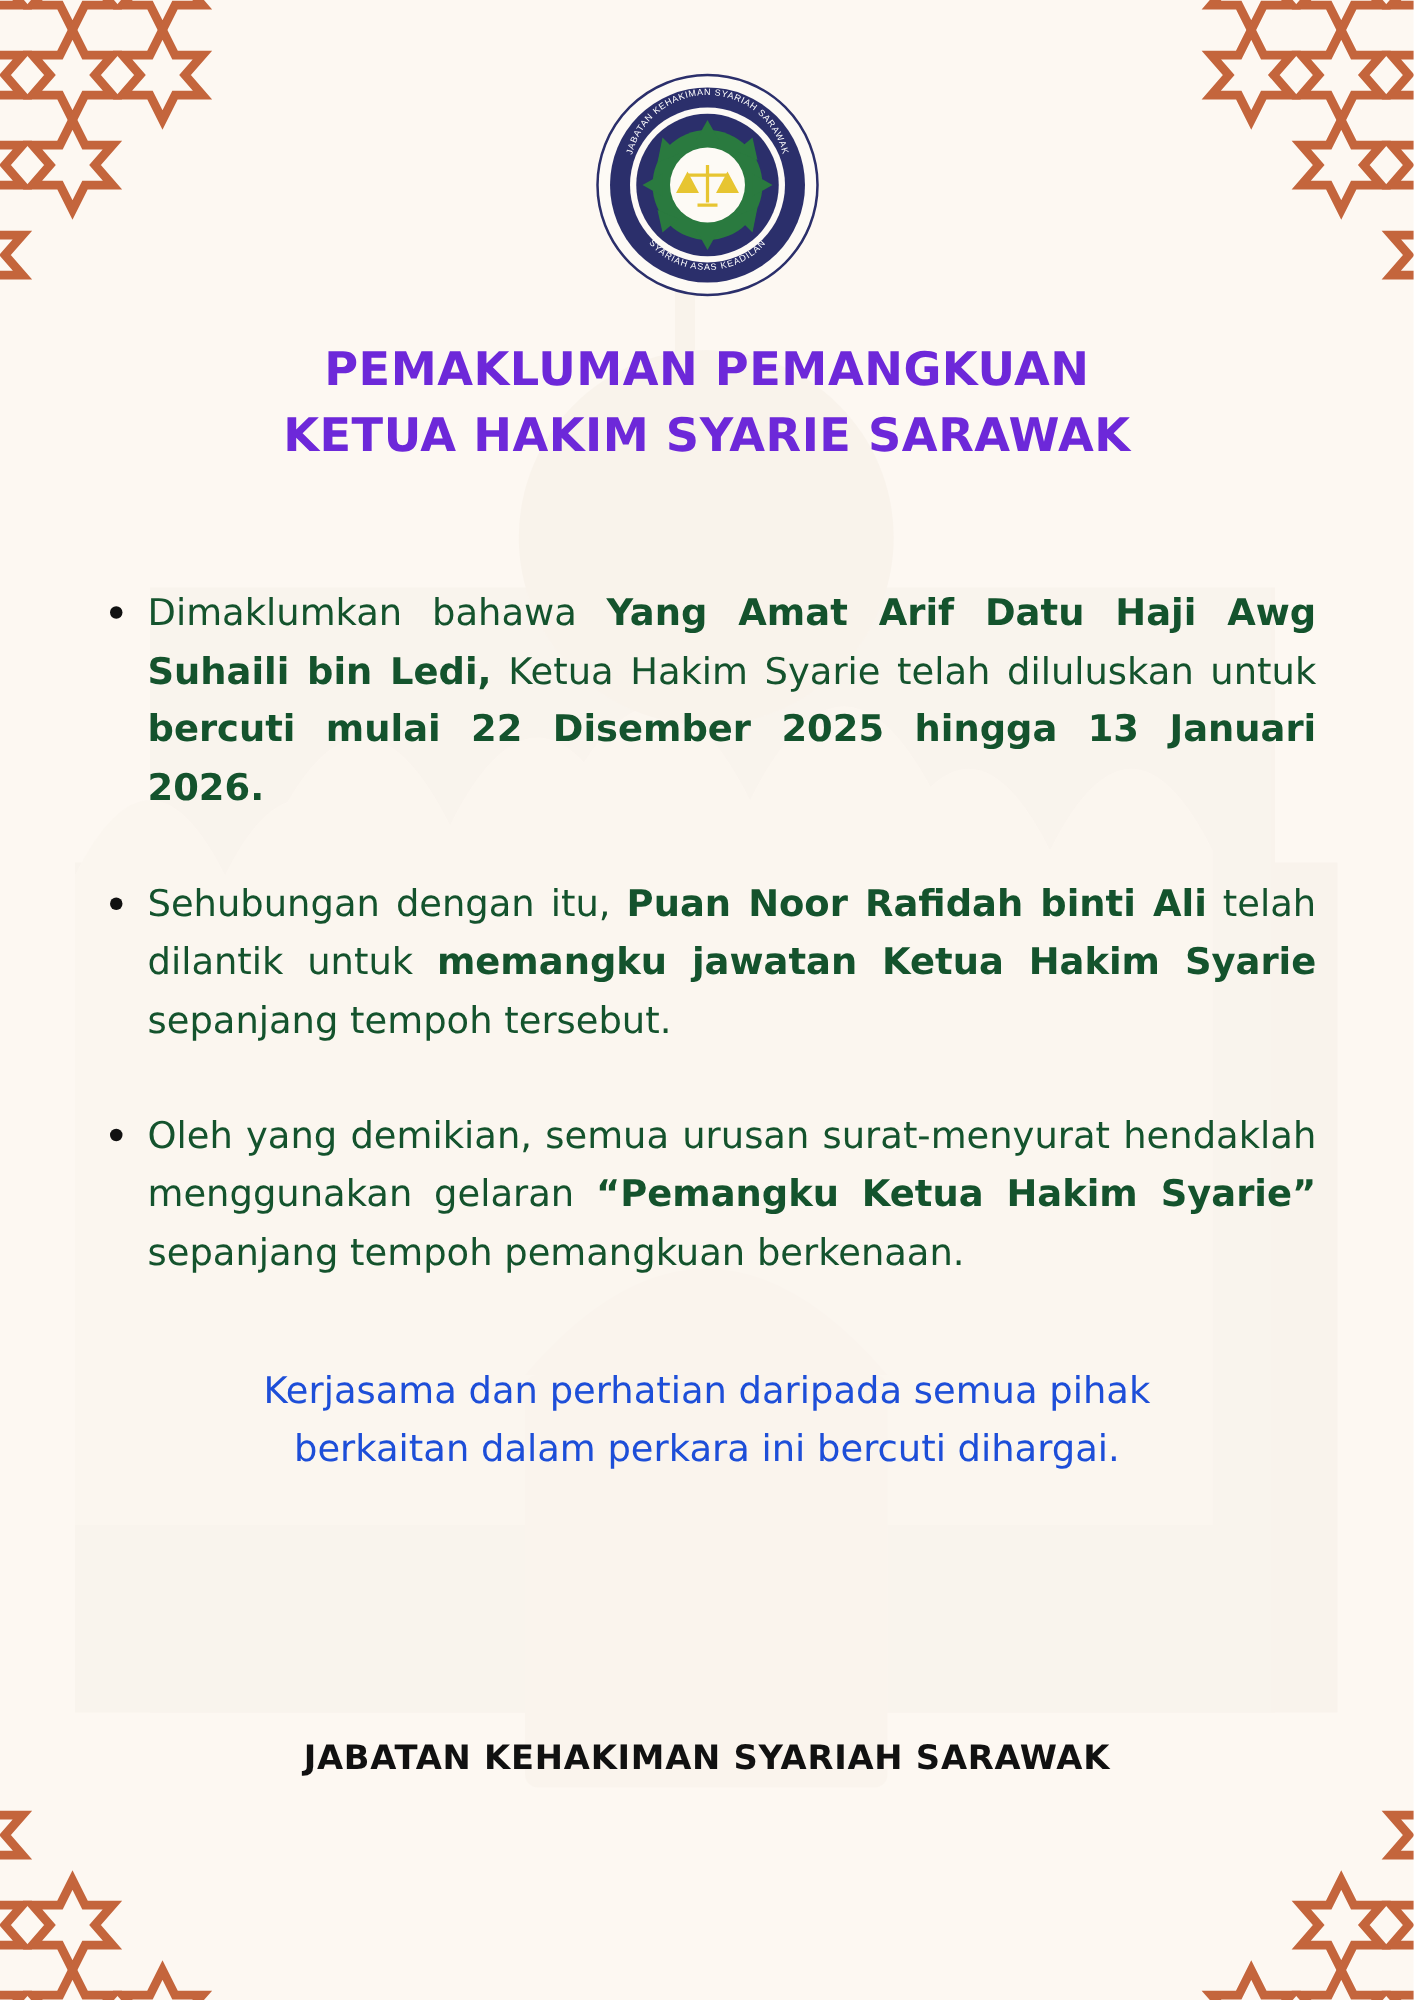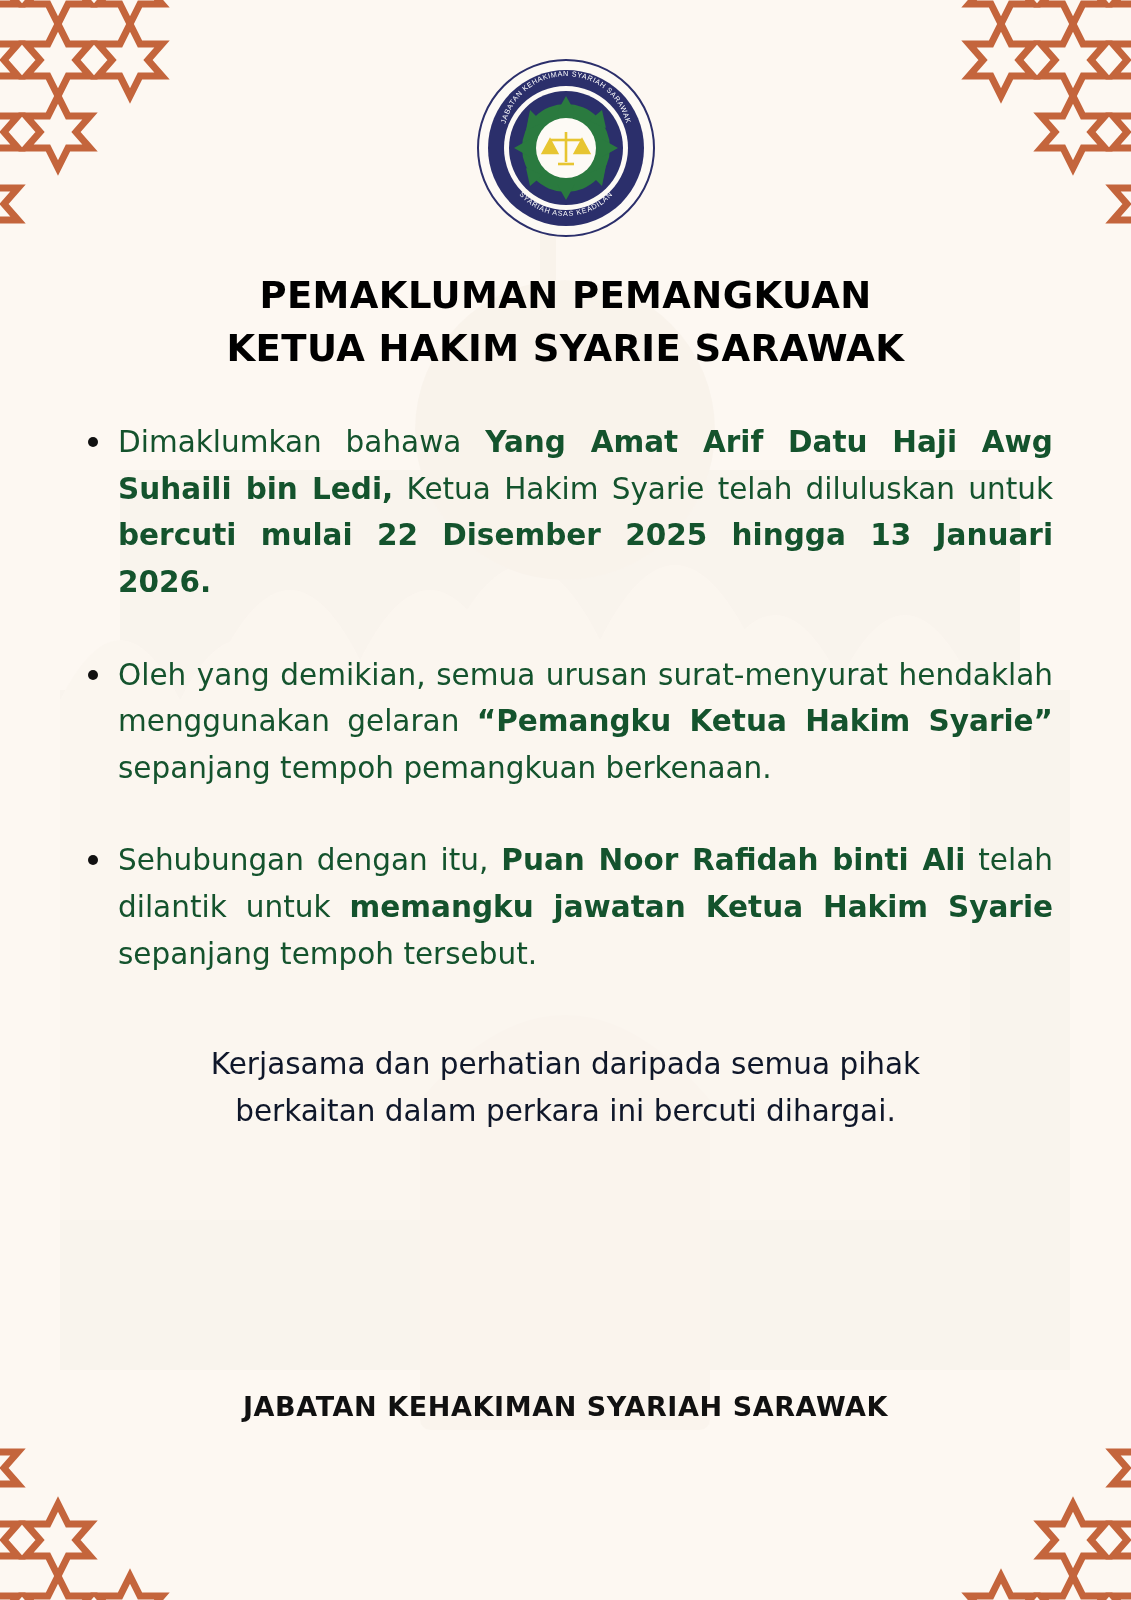--- a/index.html
+++ b/index.html
@@ -56,22 +56,22 @@
     left: 0; right: 0;
     top: 270px;
     padding: 0 78px;
   }
   .title {
     text-align: center;
     font-weight: bold;
     font-size: 37px;
     line-height: 1.42;
     letter-spacing: 0.4px;
-    color: #000000;
-    margin: 0 0 44px 0;
+    color: #6d28d9;
+    margin: 0 0 92px 0;
   }
   .title .line { display: block; }
 
   ul.points {
     list-style: none;
     margin: 0;
     padding: 0;
   }
   ul.points li {
     position: relative;
@@ -94,21 +94,21 @@
     border-radius: 50%;
     background: #111111;
   }
   b, strong { font-weight: bold; }
 
   .closing {
     margin-top: 64px;
     text-align: center;
     font-size: 29.5px;
     line-height: 1.58;
-    color: #0f172a;
+    color: #1d4ed8;
   }
   .closing .l { display: block; }
 
   .footer {
     position: absolute;
     left: 0; right: 0;
     bottom: 178px;
     text-align: center;
     font-weight: bold;
     font-size: 27px;
@@ -234,22 +234,22 @@
 
   <div class="content">
 
     <h1 class="title">
       <span class="line">PEMAKLUMAN PEMANGKUAN</span>
       <span class="line">KETUA HAKIM SYARIE SARAWAK</span>
     </h1>
 
     <ul class="points">
       <li><span>Dimaklumkan bahawa </span><strong>Yang Amat Arif Datu Haji Awg Suhaili bin Ledi,</strong><span> Ketua Hakim Syarie telah diluluskan untuk </span><strong>bercuti mulai 22 Disember 2025 hingga 13 Januari 2026.</strong></li>
+      <li><span>Sehubungan dengan itu, </span><strong>Puan Noor Rafidah binti Ali</strong><span> telah dilantik untuk </span><strong>memangku jawatan Ketua Hakim Syarie</strong><span> sepanjang tempoh tersebut.</span></li>
       <li><span>Oleh yang demikian, semua urusan surat-menyurat hendaklah menggunakan gelaran </span><strong>“Pemangku Ketua Hakim Syarie”</strong><span> sepanjang tempoh pemangkuan berkenaan.</span></li>
-      <li><span>Sehubungan dengan itu, </span><strong>Puan Noor Rafidah binti Ali</strong><span> telah dilantik untuk </span><strong>memangku jawatan Ketua Hakim Syarie</strong><span> sepanjang tempoh tersebut.</span></li>
     </ul>
 
     <div class="closing">
       <span class="l">Kerjasama dan perhatian daripada semua pihak</span>
       <span class="l">berkaitan dalam perkara ini bercuti dihargai.</span>
     </div>
   </div>
 
   <div class="footer">JABATAN KEHAKIMAN SYARIAH SARAWAK</div>
 

